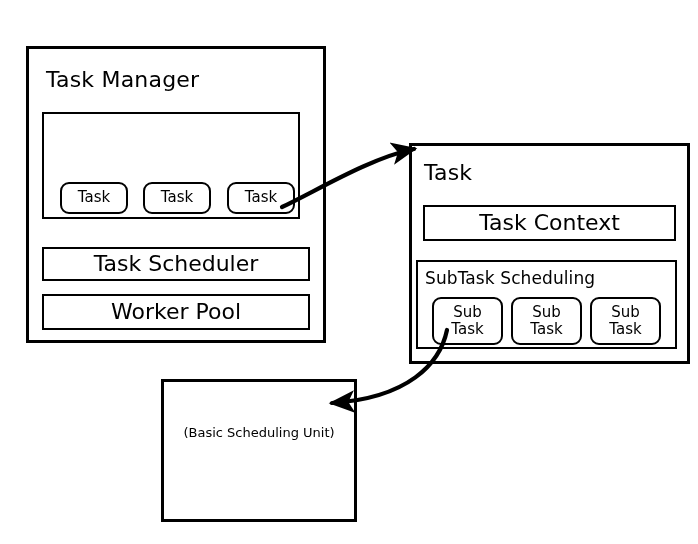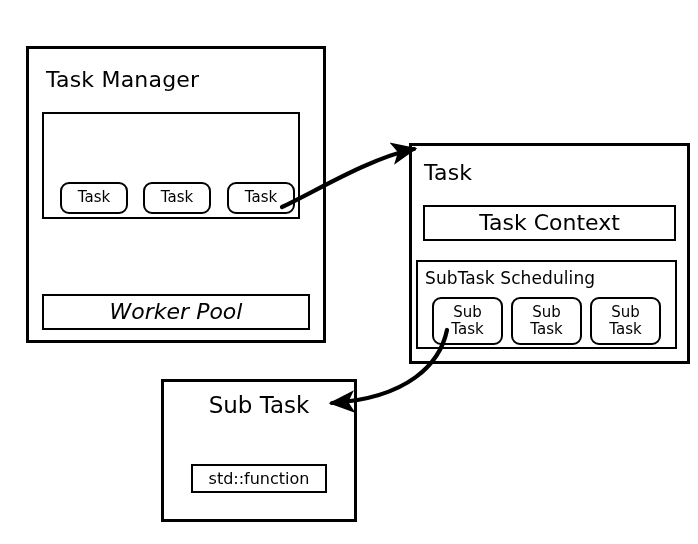--- a/index.html
+++ b/index.html
@@ -98,22 +98,23 @@
 
   <div class="label title-lg" style="left:46px; top:57px;">Task Manager</div>
 
   <div class="box thin" style="left:42px; top:100px; width:258px; height:107px;"></div>
 
 
   <div class="box thin chip centered chip-text" style="left:60px; top:170px; width:68px; height:32px;">Task</div>
   <div class="box thin chip centered chip-text" style="left:143px; top:170px; width:68px; height:32px;">Task</div>
   <div class="box thin chip centered chip-text" style="left:227px; top:170px; width:68px; height:32px;">Task</div>
 
+  <div class="box thin centered strip-text" style="left:42px; top:235px; width:268px; height:34px;">Task Scheduler</div>
 
-  <div class="box thin centered strip-text" style="left:42px; top:282px; width:268px; height:36px;font-style:italic;">Worker Pool</div>
+  <div class="box thin centered strip-text" style="left:42px; top:282px; width:268px; height:36px;">Worker Pool</div>
 
   <div class="box" style="left:409px; top:131px; width:281px; height:221px;"></div>
 
   <div class="label title-lg" style="left:424px; top:150px;">Task</div>
 
   <div class="box thin centered strip-text" style="left:423px; top:193px; width:253px; height:36px;">Task Context</div>
 
   <div class="box thin" style="left:416px; top:248px; width:261px; height:89px;"></div>
 
   <div class="label title-md" style="left:425px; top:258px;">SubTask Scheduling</div>
@@ -126,24 +127,23 @@
     <span class="chip-text">Sub</span>
     <span class="chip-text">Task</span>
   </div>
   <div class="box thin chip" style="left:590px; top:285px; width:71px; height:48px; display:flex; flex-direction:column; align-items:center; justify-content:center;">
     <span class="chip-text">Sub</span>
     <span class="chip-text">Task</span>
   </div>
 
   <div class="box" style="left:161px; top:367px; width:196px; height:143px;"></div>
 
-  <div class="centered heading-xl" style="left:161px; top:378px; width:196px; height:30px;">Sub Task</div>
 
+  <div class="centered subtitle" style="left:161px; top:410px; width:196px; height:20px;">(Basic Scheduling Unit)</div>
 
-  <div class="box thin centered mono-text" style="left:191px; top:452px; width:136px; height:29px;">std::function</div>
 
   <svg class="arrows" viewBox="0 0 698 544" xmlns="http://www.w3.org/2000/svg">
     <defs>
       <marker id="arrowhead" markerWidth="7" markerHeight="7" refX="5.4" refY="3.1" orient="auto" markerUnits="strokeWidth">
         <path d="M 0 0.4 L 6.2 3.1 L 0 5.8 L 1.5 3.1 Z" fill="#000000"></path>
       </marker>
     </defs>
 
     <path d="M 282 195 C 318 178, 370 146, 414 137" fill="none" stroke="#000000" stroke-width="4.2" stroke-linecap="round" marker-end="url(#arrowhead)"></path>
 

